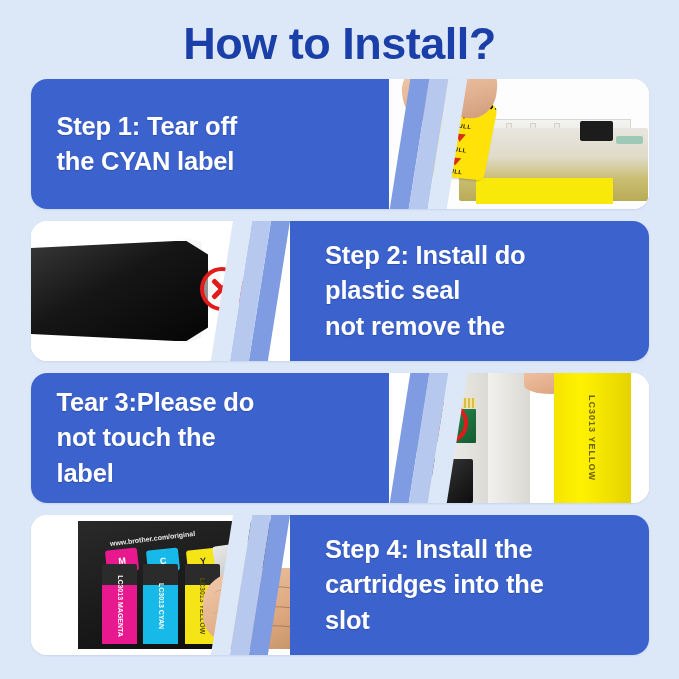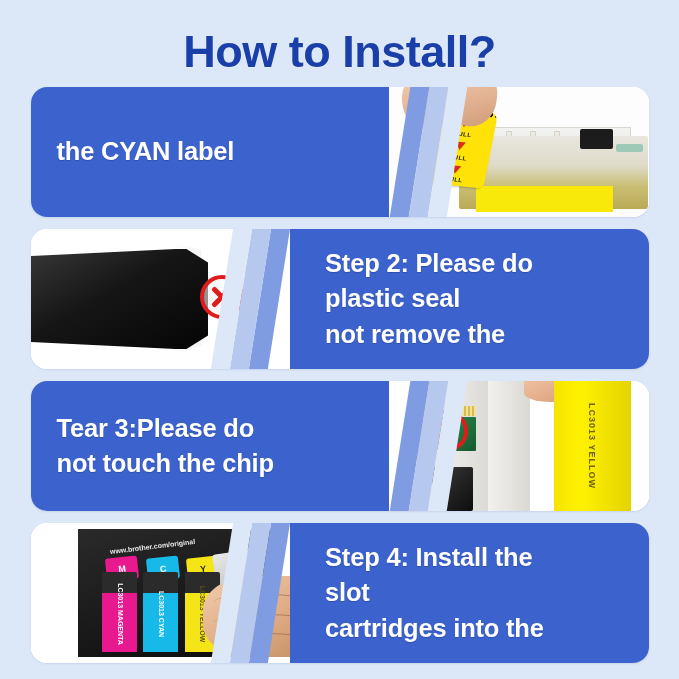--- a/index.html
+++ b/index.html
@@ -18,21 +18,21 @@
   }
 
   .poster {
     width: 679px;
     height: 679px;
     background: #dce7f8;
     position: relative;
     display: flex;
     flex-direction: column;
     align-items: center;
-    padding: 12px;
+    padding: 4px;
   }
 
   
   .title {
     margin-top: 17px;
     margin-bottom: 13px;
     font-size: 45px;
     font-weight: bold;
     color: #1b3fa8;
     letter-spacing: -0.5px;
@@ -368,20 +368,21 @@
             <div class="arw" style="top:74%"></div>
             <div class="pulltxt" style="top:88%">PULL</div>
           </div>
           <div class="finger-a"></div>
           <div class="finger-b"></div>
         </div>
       </div>
 
       <div class="bluepanel left left-bands">
         <div class="steptext">
+          <div>Step 1: Tear off</div>
           <div>the CYAN label</div>
         </div>
         <div class="band b1" style="right:-30px;"></div>
         <div class="band b2" style="right:-49px;"></div>
         <div class="band b3" style="right:-68px;"></div>
       </div>
     </div>
 
     <div class="row tall">
 
@@ -392,21 +393,21 @@
           <div class="blackbody"></div>
           <div class="xcircle"></div>
         </div>
       </div>
 
       <div class="bluepanel right right-bands">
         <div class="band b1" style="left:-30px;"></div>
         <div class="band b2" style="left:-49px;"></div>
         <div class="band b3" style="left:-68px;"></div>
         <div class="steptext">
-          <div>Step 2: Please do</div>
+          <div>Step 2: Install do</div>
           <div>plastic seal</div>
           <div>not remove the</div>
         </div>
       </div>
     </div>
 
     <div class="row">
 
       <div class="photo right">
         <div class="p3">
@@ -419,21 +420,21 @@
           <div class="xcircle3"></div>
           <div class="yellowcart">
             <span class="lbl">LC3013 YELLOW</span>
           </div>
         </div>
       </div>
 
       <div class="bluepanel left left-bands">
         <div class="steptext">
           <div>Tear 3:Please do</div>
-          <div>not touch the chip</div>
+          <div>not touch the label</div>
         </div>
         <div class="band b1" style="right:-30px;"></div>
         <div class="band b2" style="right:-49px;"></div>
         <div class="band b3" style="right:-68px;"></div>
       </div>
     </div>
 
     <div class="row tall">
 
       <div class="photo left">
@@ -472,20 +473,20 @@
           </div>
         </div>
       </div>
 
       <div class="bluepanel right right-bands">
         <div class="band b1" style="left:-30px;"></div>
         <div class="band b2" style="left:-49px;"></div>
         <div class="band b3" style="left:-68px;"></div>
         <div class="steptext">
           <div>Step 4: Install the</div>
+          <div>cartridges into the</div>
           <div>slot</div>
-          <div>cartridges into the</div>
         </div>
       </div>
     </div>
 
   </div>
 </div>
 
 </body></html>

